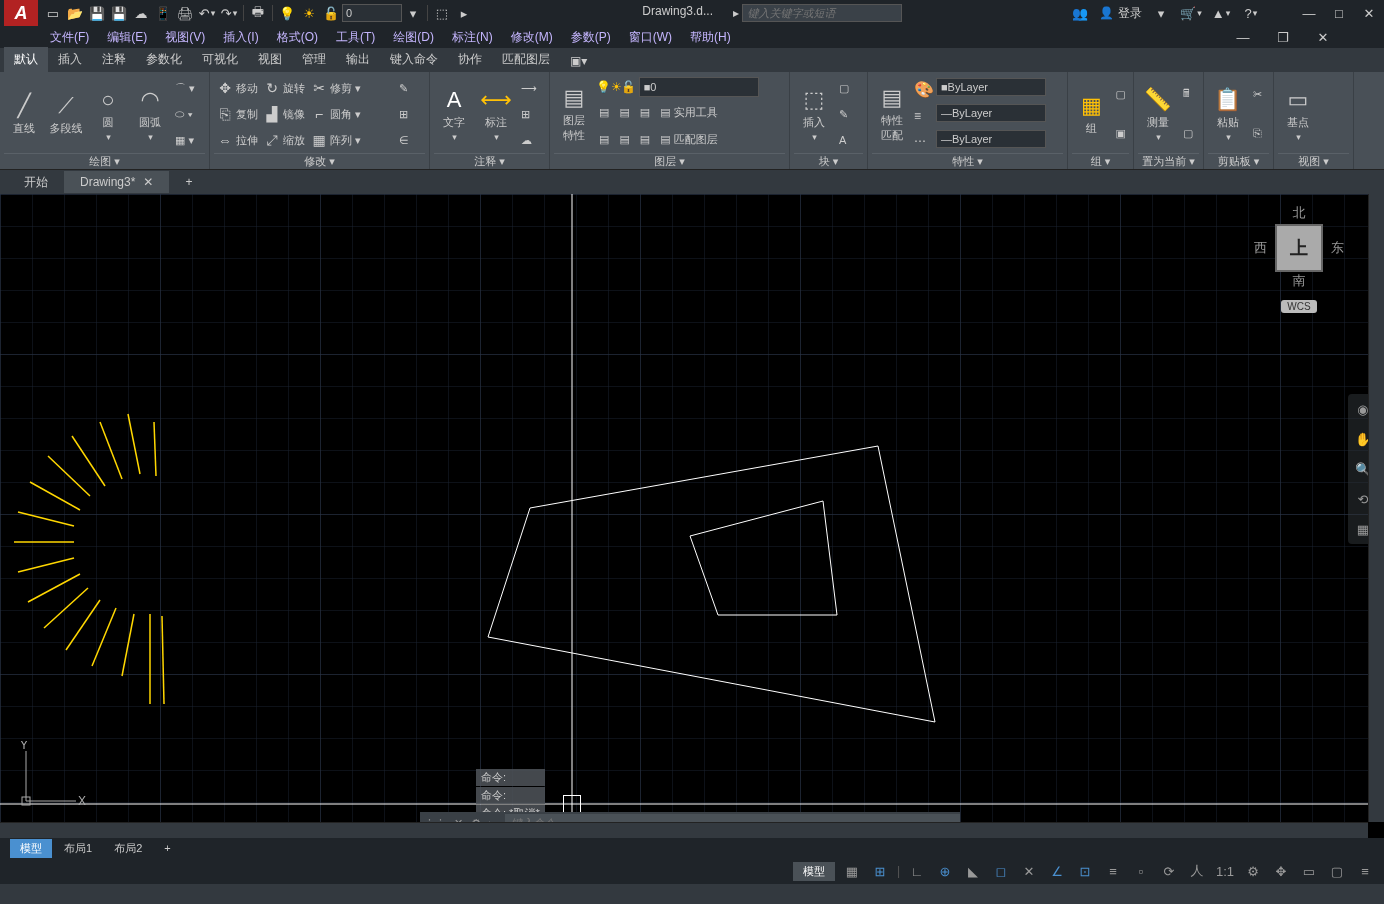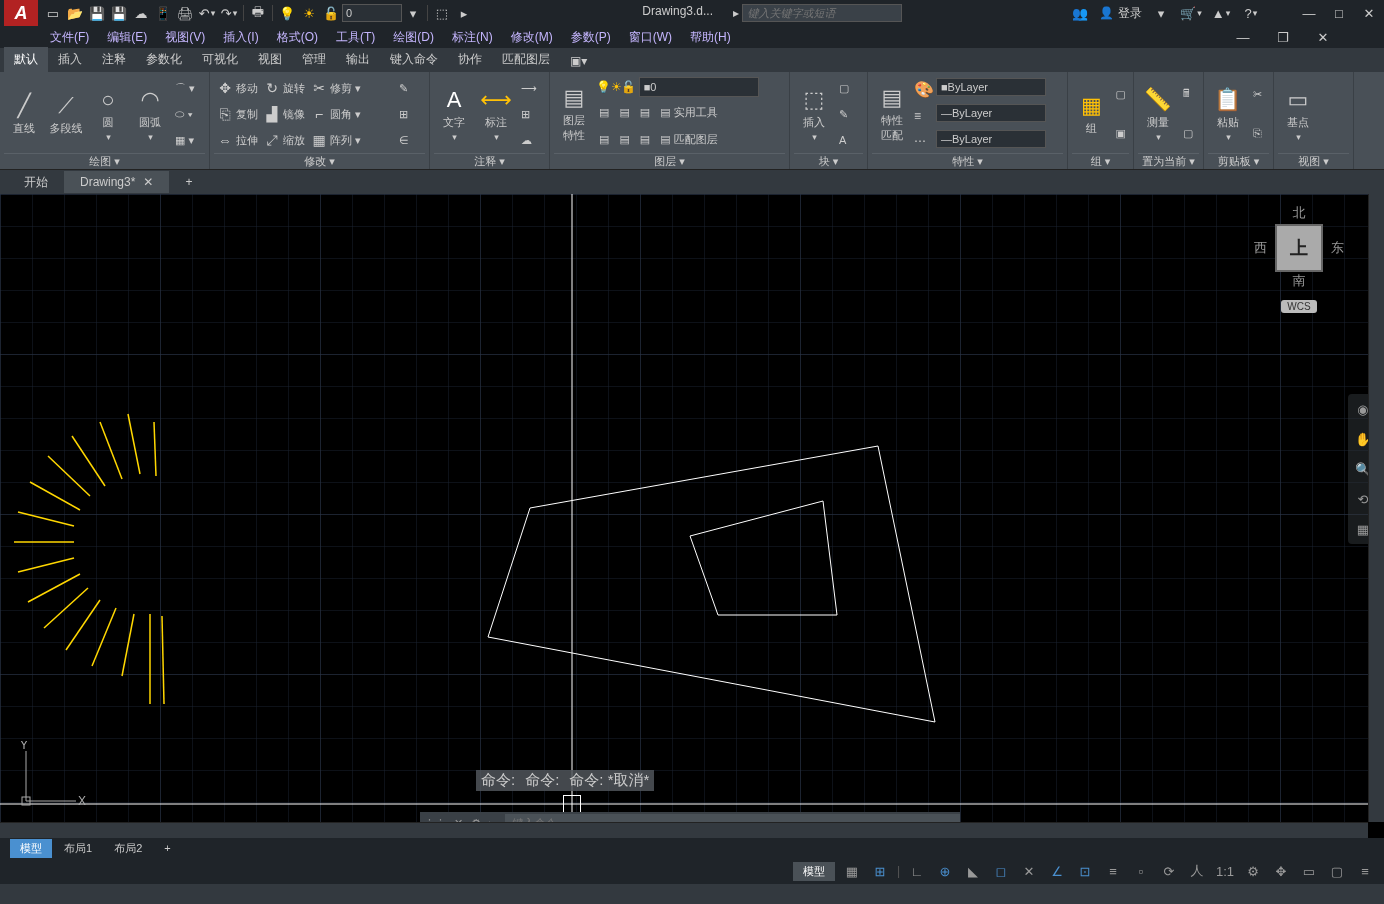--- a/index.html
+++ b/index.html
@@ -32,21 +32,21 @@
 .doc-tab{padding:4px 16px;color:#ccc;font-size:12px;cursor:pointer;display:flex;align-items:center;gap:8px}
 .doc-tab.active{background:#4a5157}
 .canvas-area{position:relative;width:1384px;height:644px;background:#000}
 .canvas-svg{position:absolute;top:0;left:0}
 .viewcube{position:absolute;top:10px;right:30px;width:110px;height:140px;display:flex;flex-direction:column;align-items:center;color:#999;font-size:13px}
 .vc-top{margin-bottom:2px}
 .vc-mid{display:flex;align-items:center;gap:8px}
 .vc-face{width:48px;height:48px;background:#aaa;color:#222;display:flex;align-items:center;justify-content:center;font-size:18px;font-weight:bold;border:2px solid #666}
 .wcs-badge{margin-top:10px;background:#bbb;color:#333;padding:1px 6px;border-radius:3px;font-size:10px}
 .navbar-right{position:absolute;right:6px;top:200px;width:30px;background:rgba(50,55,60,0.5);border-radius:4px;padding:4px 0;display:flex;flex-direction:column;gap:8px;align-items:center}
-.cmd-hist{position:absolute;bottom:47px;left:476px;display:flex;font-size:15px;color:#ccc;font-family:Consolas,monospace}
+.cmd-hist{position:absolute;bottom:16px;left:476px;display:flex;flex-direction:column;font-size:11px;color:#ccc;font-family:Consolas,monospace}
 .cmd-hist div{background:rgba(80,85,90,0.85);padding:1px 5px;margin-top:1px}
 .cmd-line{position:absolute;bottom:4px;left:420px;width:540px;height:22px;background:#3a4046;display:flex;align-items:center;font-size:11px}
 .cmd-line .ctl{padding:0 4px;color:#999}
 .cmd-input{flex:1;height:18px;background:#4a5157;border:none;color:#ccc;padding:0 6px;font-style:italic;font-size:11px}
 .crosshair-box{position:absolute;width:18px;height:18px;border:1px solid #fff}
 .ucs{position:absolute;bottom:24px;left:16px;color:#aaa;font-size:12px}
 .scroll-h{position:absolute;bottom:0;left:0;right:16px;height:16px;background:#33393f;border-top:1px solid #222}
 .scroll-v{position:absolute;top:0;right:0;bottom:16px;width:16px;background:#33393f;border-left:1px solid #222}
 .layout-tabs{height:20px;background:#1f2429;display:flex;align-items:center;padding:0 10px;gap:2px}
 .ltab{padding:2px 10px;font-size:11px;color:#ccc;cursor:pointer}

